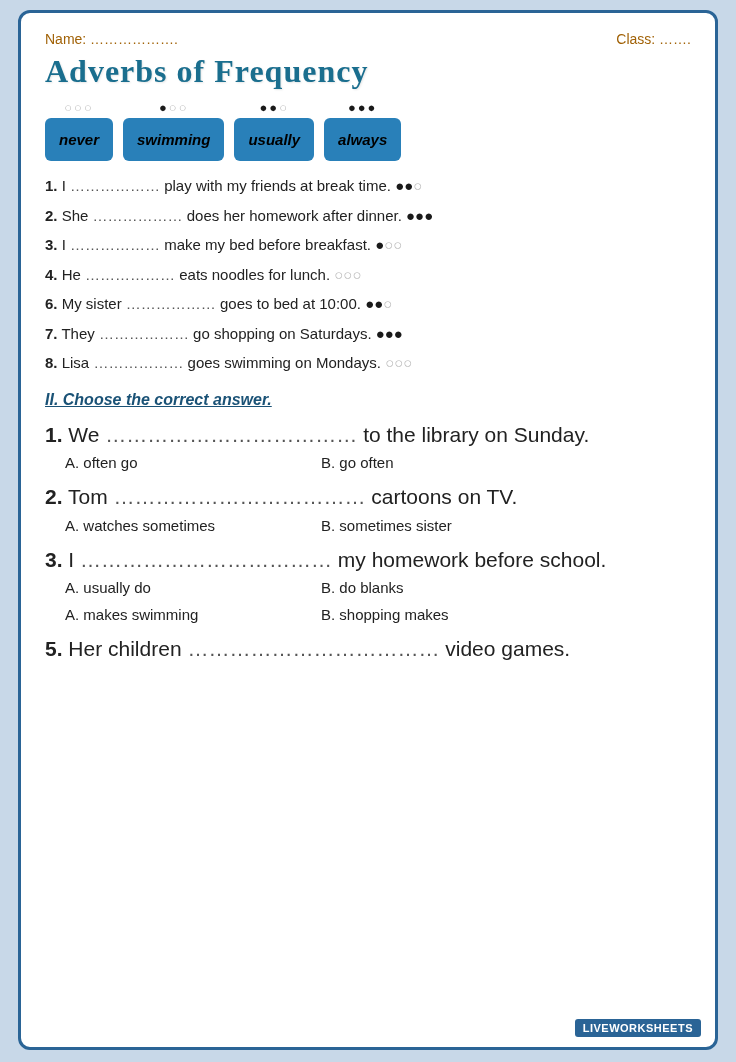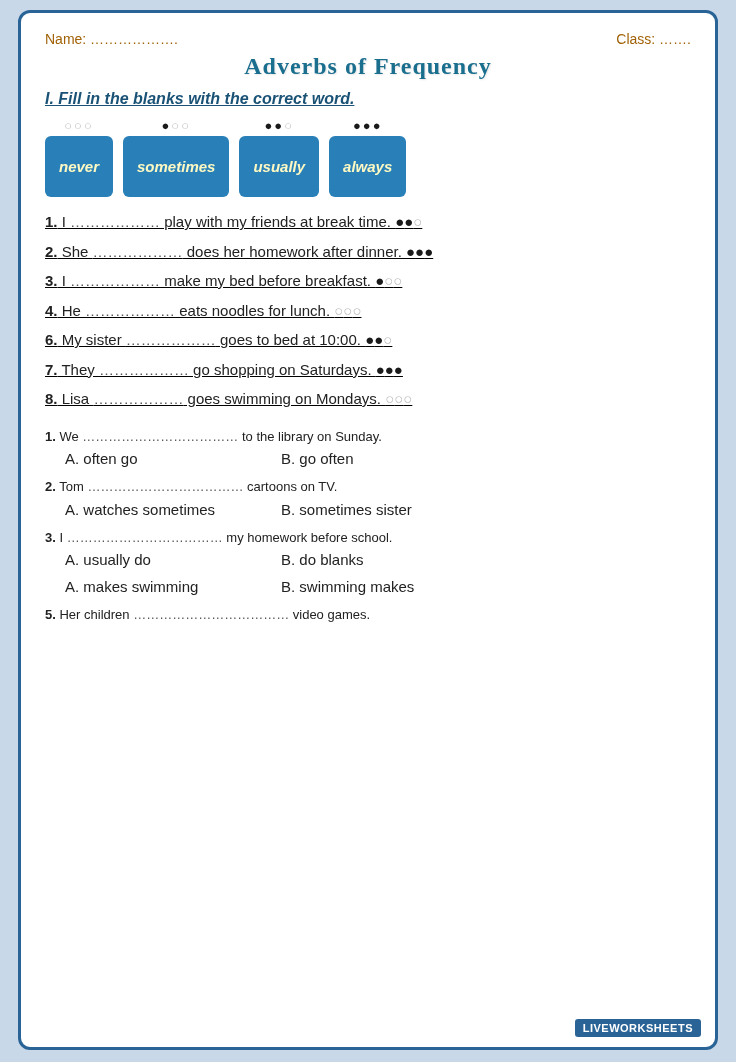--- a/index.html
+++ b/index.html
@@ -22,22 +22,21 @@
       position: relative;
     }
     .header-row {
       display: flex;
       justify-content: space-between;
       font-size: 14px;
       color: #a16207;
       margin-bottom: 6px;
     }
     .title {
-      text-align: center;
-      font-size: 24px;
+      font-size: 32px;
       font-weight: bold;
       color: #1a6e8e;
       font-family: Georgia, serif;
       letter-spacing: 1px;
       margin-bottom: 10px;
       text-shadow: 1px 1px 2px rgba(0,0,0,0.1);
     }
     .section-title {
       font-size: 16px;
       font-weight: bold;
@@ -59,54 +58,53 @@
       align-items: center;
       gap: 3px;
     }
     .dots {
       font-size: 13px;
       letter-spacing: 2px;
       color: #333;
     }
     .word-btn {
       background: #2980b9;
-      color: #fef9c3;
+      color: #000000;
       border: none;
       border-radius: 6px;
-      padding: 22px 14px;
+      padding: 13px 14px;
       font-size: 15px;
       font-weight: bold;
       cursor: pointer;
       font-style: italic;
     }
     .fill-section {
       margin-bottom: 16px;
-      text-decoration: underline;
     }
     .fill-item {
       font-size: 15px;
       color: #222;
       margin-bottom: 7px;
       line-height: 1.5;
     }
     .section-two {
       margin-top: 10px;
     }
     .choose-item {
       margin-bottom: 10px;
     }
     .choose-question {
-      font-size: 13px;
+      font-size: 21px;
       color: #222;
       margin-bottom: 4px;
       line-height: 1.5;
     }
     .choose-options {
       display: flex;
-      gap: 36px;
+      gap: 76px;
       font-size: 15px;
       color: #222;
       padding-left: 20px;
     }
     .option {
       min-width: 180px;
     }
     .watermark {
       position: absolute;
       bottom: 10px;
@@ -125,30 +123,29 @@
 
 <div class="worksheet">
 
   <div class="header-row">
     <span>Name: ……………….</span>
     <span>Class: …….</span>
   </div>
 
   <div class="title">Adverbs of Frequency</div>
 
-  <div class="section-title">I. Fill in the blanks with the correct word.</div>
 
   <div class="word-bank" id="word-bank-container">
   <div class="word-item">
         <div class="dots"><span style="color:#bbb">○</span><span style="color:#bbb">○</span><span style="color:#bbb">○</span></div>
         <button class="word-btn">never</button>
       </div>
       <div class="word-item">
         <div class="dots"><span style="color:#1a1a1a">●</span><span style="color:#bbb">○</span><span style="color:#bbb">○</span></div>
-        <button class="word-btn">sometimes</button>
+        <button class="word-btn">swimming</button>
       </div>
       <div class="word-item">
         <div class="dots"><span style="color:#1a1a1a">●</span><span style="color:#1a1a1a">●</span><span style="color:#bbb">○</span></div>
         <button class="word-btn">usually</button>
       </div>
       <div class="word-item">
         <div class="dots"><span style="color:#1a1a1a">●</span><span style="color:#1a1a1a">●</span><span style="color:#1a1a1a">●</span></div>
         <button class="word-btn">always</button>
       </div>
     </div>
@@ -157,20 +154,21 @@
   <div class="fill-item"><strong>1.</strong> I <span style="color:#555">………………</span> play with my friends at break time. <span style="color:#1a1a1a">●</span><span style="color:#1a1a1a">●</span><span style="color:#bbb">○</span></div>
       <div class="fill-item"><strong>2.</strong> She <span style="color:#555">………………</span> does her homework after dinner. <span style="color:#1a1a1a">●</span><span style="color:#1a1a1a">●</span><span style="color:#1a1a1a">●</span></div>
       <div class="fill-item"><strong>3.</strong> I <span style="color:#555">………………</span> make my bed before breakfast. <span style="color:#1a1a1a">●</span><span style="color:#bbb">○</span><span style="color:#bbb">○</span></div>
       <div class="fill-item"><strong>4.</strong> He <span style="color:#555">………………</span> eats noodles for lunch. <span style="color:#bbb">○</span><span style="color:#bbb">○</span><span style="color:#bbb">○</span></div>
       <div class="fill-item"><strong>6.</strong> My sister <span style="color:#555">………………</span> goes to bed at 10:00. <span style="color:#1a1a1a">●</span><span style="color:#1a1a1a">●</span><span style="color:#bbb">○</span></div>
       <div class="fill-item"><strong>7.</strong> They <span style="color:#555">………………</span> go shopping on Saturdays. <span style="color:#1a1a1a">●</span><span style="color:#1a1a1a">●</span><span style="color:#1a1a1a">●</span></div>
       <div class="fill-item"><strong>8.</strong> Lisa <span style="color:#555">………………</span> goes swimming on Mondays. <span style="color:#bbb">○</span><span style="color:#bbb">○</span><span style="color:#bbb">○</span></div>
     </div>
 
   <div class="section-two">
+    <div class="section-title">II. Choose the correct answer.</div>
     <div id="choose-items-container">
         <div class="choose-item">
           <div class="choose-question"><strong>1.</strong> We <span style="color:#555">………………………………</span> to the library on Sunday.</div>
           <div class="choose-options">
             <span class="option">A. often go</span>
             <span class="option">B. go often</span>
           </div>
         </div>
         <div class="choose-item">
           <div class="choose-question"><strong>2.</strong> Tom <span style="color:#555">………………………………</span> cartoons on TV.</div>
@@ -182,21 +180,21 @@
         <div class="choose-item">
           <div class="choose-question"><strong>3.</strong> I <span style="color:#555">………………………………</span> my homework before school.</div>
           <div class="choose-options">
             <span class="option">A. usually do</span>
             <span class="option">B. do blanks</span>
           </div>
         </div>
         <div class="choose-item">
           <div class="choose-options">
             <span class="option">A. makes swimming</span>
-            <span class="option">B. swimming makes</span>
+            <span class="option">B. shopping makes</span>
           </div>
         </div>
         <div class="choose-item">
           <div class="choose-question"><strong>5.</strong> Her children <span style="color:#555">………………………………</span> video games.</div>
         </div>
       </div>
   </div>
 
   <div class="watermark">LIVEWORKSHEETS</div>
 </div>

